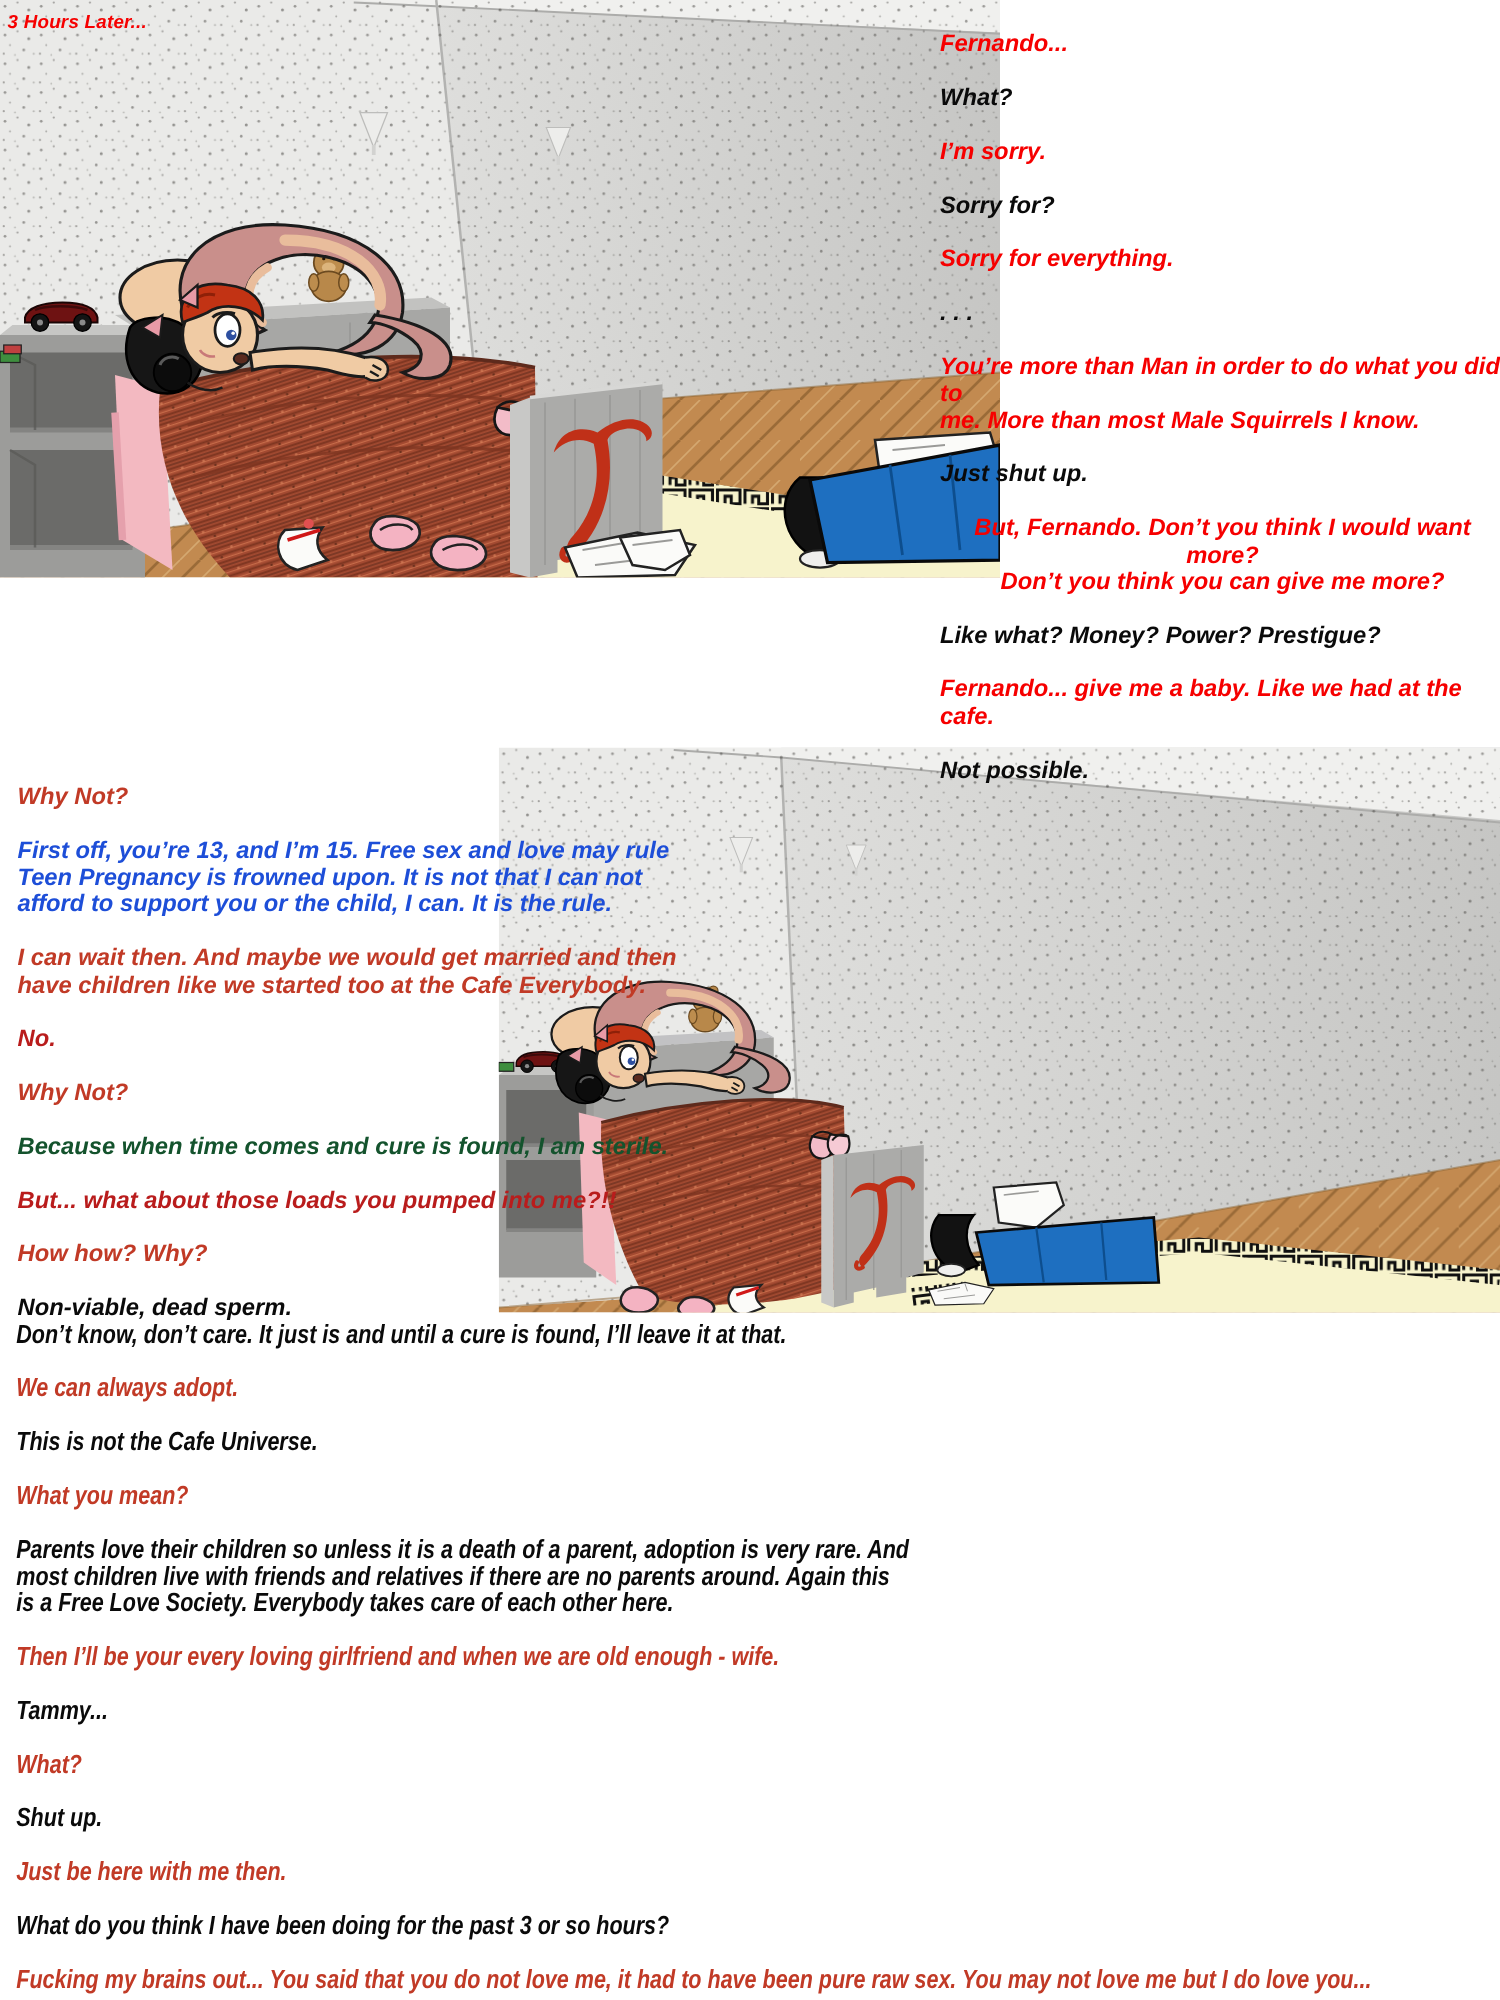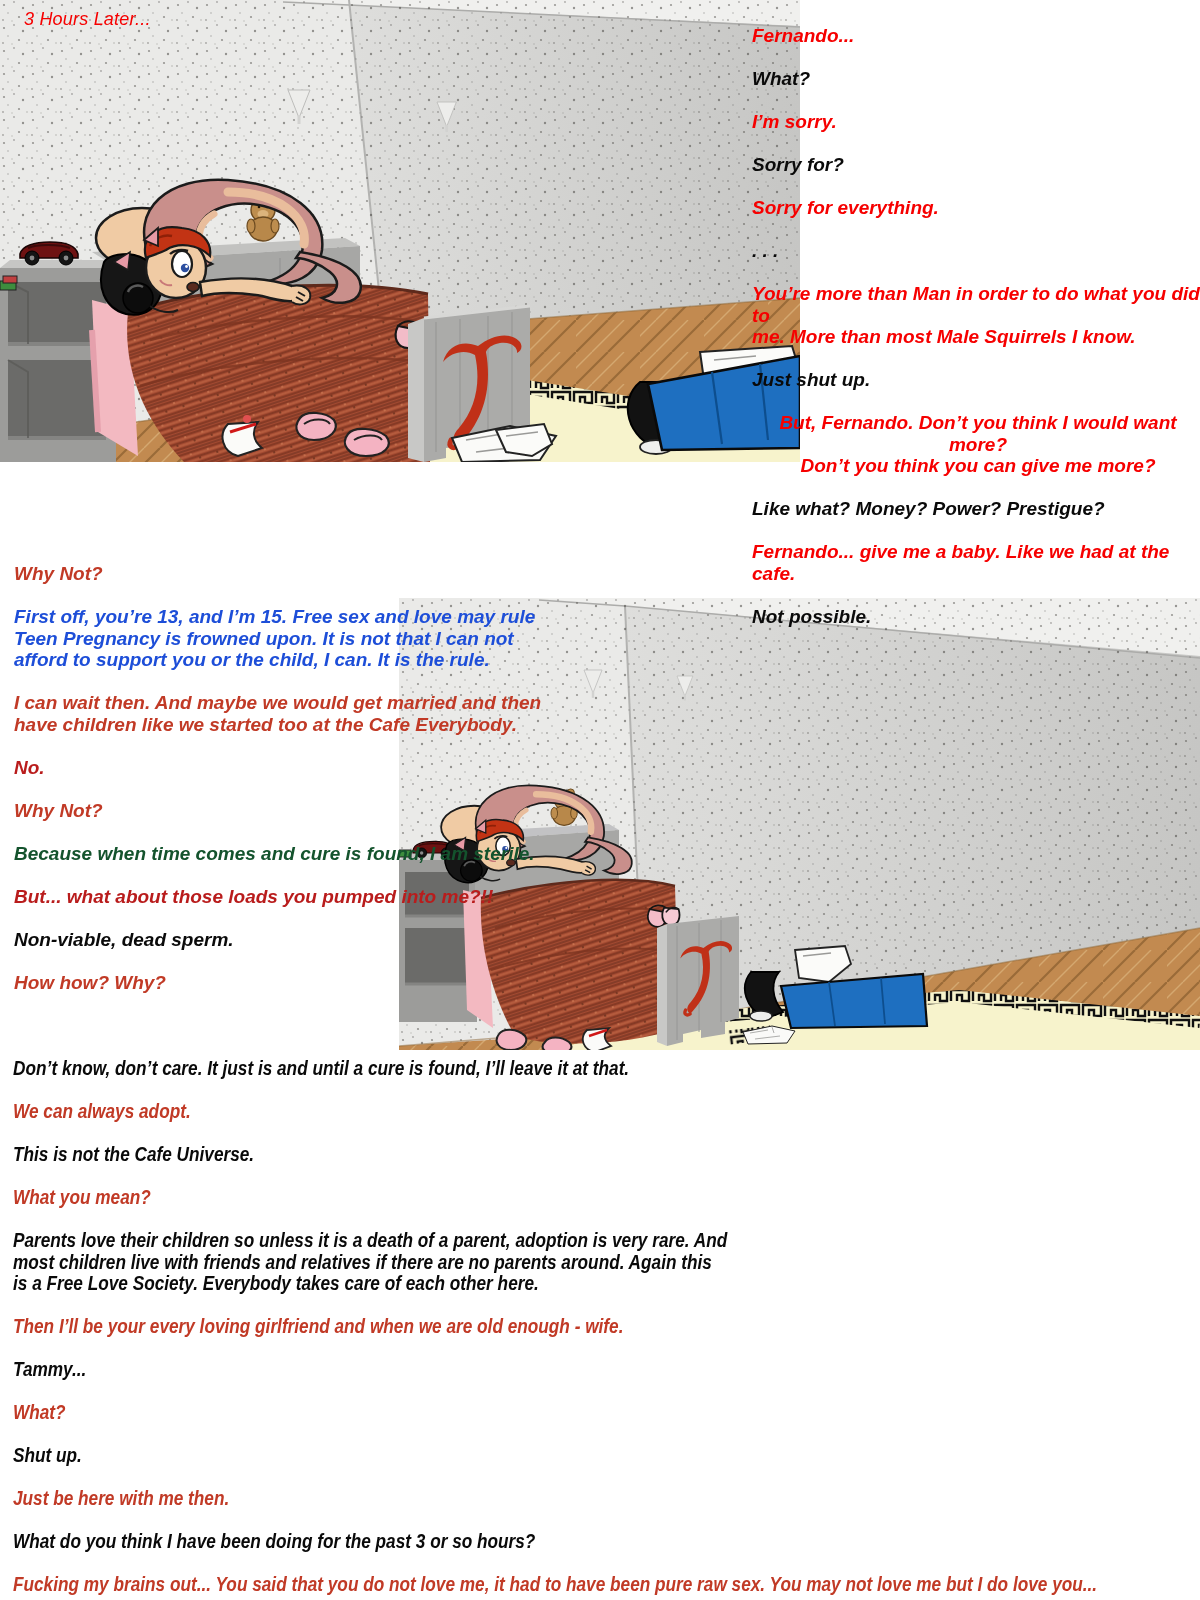--- a/index.html
+++ b/index.html
@@ -7,30 +7,30 @@
     width:1200px;height:1600px;position:relative;background:#ffffff;
     font-family:"Liberation Sans",sans-serif;overflow:hidden;
   }
   .panel{position:absolute;}
   .txtcol{position:absolute;font-weight:bold;font-style:italic;}
   .txtcol p.line{
     margin:0 0 21.5px 0;font-size:19px;line-height:21.5px;
     white-space:pre-line;
   }
   #col-right{left:752px;top:25px;width:452px;}
-  #col-left{left:14px;top:563px;width:620px;}
+  #col-left{left:14px;top:627px;width:620px;}
   #col-bottom{left:13px;top:1057px;width:1460px;}
   #col-bottom p.line{
     font-size:21px;line-height:21.5px;
     transform:scaleX(0.82);transform-origin:0 0;
   }
   .txtcol p.center{text-align:center;}
   #caption{
-    position:absolute;left:24px;top:9px;font-weight:normal;font-style:italic;
-    font-size:18px;letter-spacing:.2px;
+    position:absolute;left:6px;top:9px;font-weight:bold;font-style:italic;
+    font-size:15px;letter-spacing:.2px;
   }
 </style>
 </head>
 <body>
 
 <svg class="panel" style="left:0;top:0" width="800" height="462" viewBox="0 0 800 462" aria-hidden="true">
   <defs>
     <pattern id="pSpeck" width="29" height="23" patternUnits="userSpaceOnUse">
       <circle cx="4" cy="5" r="1.1" fill="#44423e" opacity=".5"></circle>
       <circle cx="14" cy="2" r=".9" fill="#55534f" opacity=".45"></circle>
@@ -318,22 +318,22 @@
     <p class="line" style="color: rgb(193, 58, 38);">Why Not?</p>
     <p class="line" style="color: #1d4ed8;">First off, you’re 13, and I’m 15. Free sex and love may rule
 Teen Pregnancy is frowned upon. It is not that I can not
 afford to support you or the child, I can. It is the rule.</p>
     <p class="line" style="color: rgb(193, 58, 38);">I can wait then. And maybe we would get married and then
 have children like we started too at the Cafe Everybody.</p>
     <p class="line" style="color: #b91c1c;">No.</p>
     <p class="line" style="color: rgb(193, 58, 38);">Why Not?</p>
     <p class="line" style="color: #14532d;">Because when time comes and cure is found, I am sterile.</p>
     <p class="line" style="color: #b91c1c;">But... what about those loads you pumped into me?!!</p>
+    <p class="line" style="color: rgb(193, 58, 38);">How how? Why?</p>
     <p class="line" style="color: rgb(10, 10, 10);">Non-viable, dead sperm.</p>
-    <p class="line" style="color: rgb(193, 58, 38);">How how? Why?</p>
   </div>
 <div id="col-bottom" class="txtcol">
     <p class="line" style="color: rgb(10, 10, 10);">Don’t know, don’t care. It just is and until a cure is found, I’ll leave it at that.</p>
     <p class="line" style="color: rgb(193, 58, 38);">We can always adopt.</p>
     <p class="line" style="color: rgb(10, 10, 10);">This is not the Cafe Universe.</p>
     <p class="line" style="color: rgb(193, 58, 38);">What you mean?</p>
     <p class="line" style="color: rgb(10, 10, 10);">Parents love their children so unless it is a death of a parent, adoption is very rare. And
 most children live with friends and relatives if there are no parents around. Again this
 is a Free Love Society. Everybody takes care of each other here.</p>
     <p class="line" style="color: rgb(193, 58, 38);">Then I’ll be your every loving girlfriend and when we are old enough - wife.</p>

